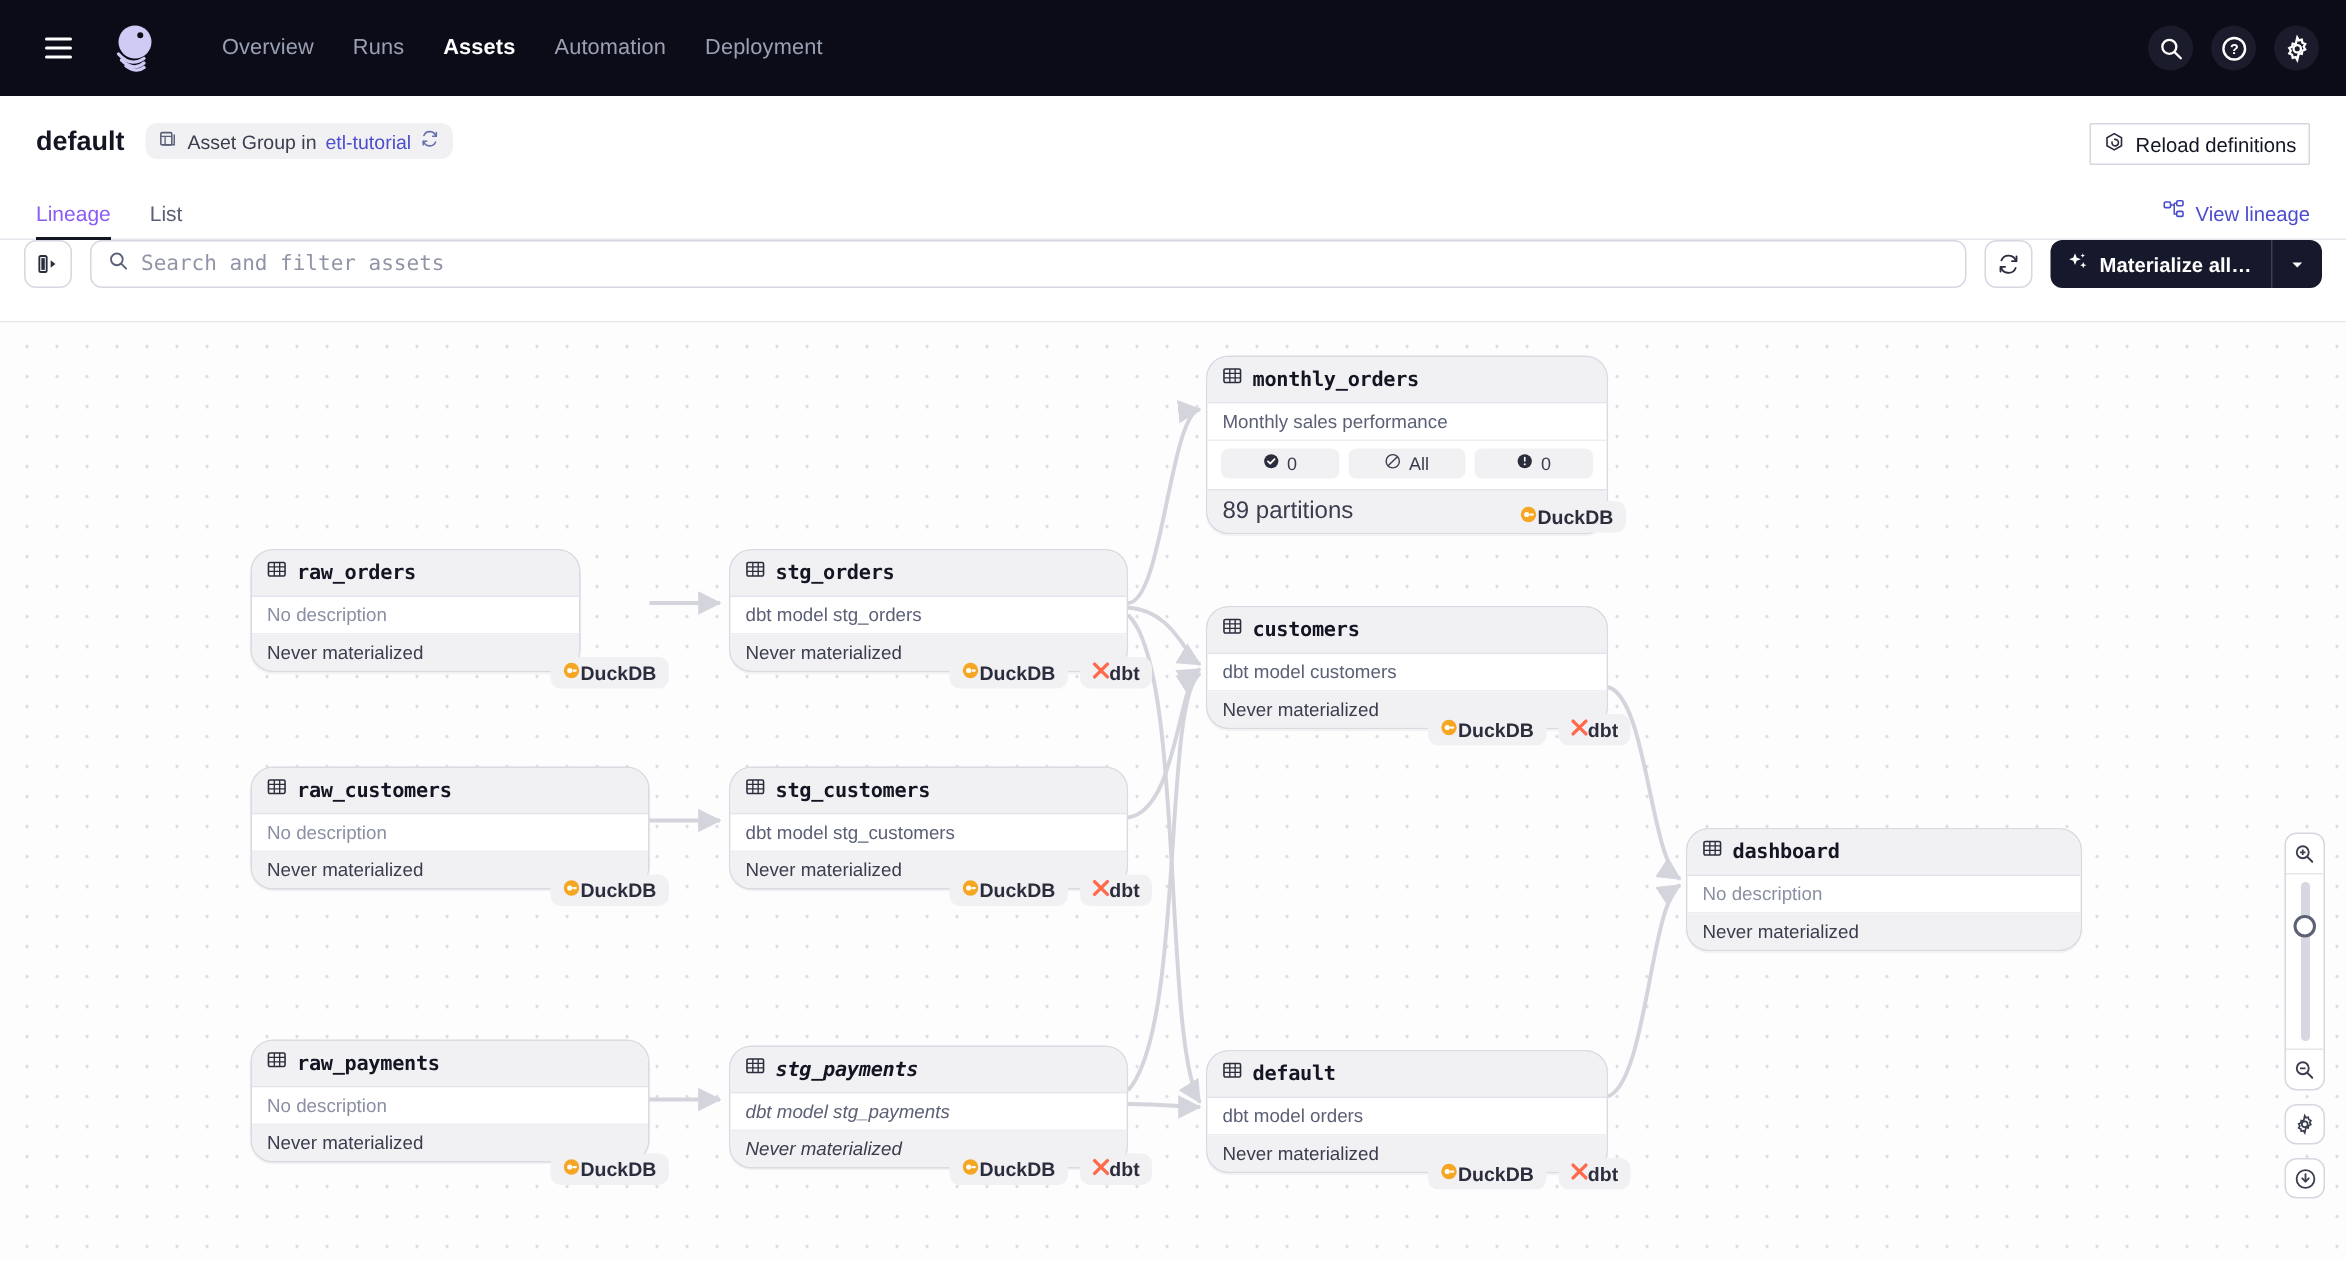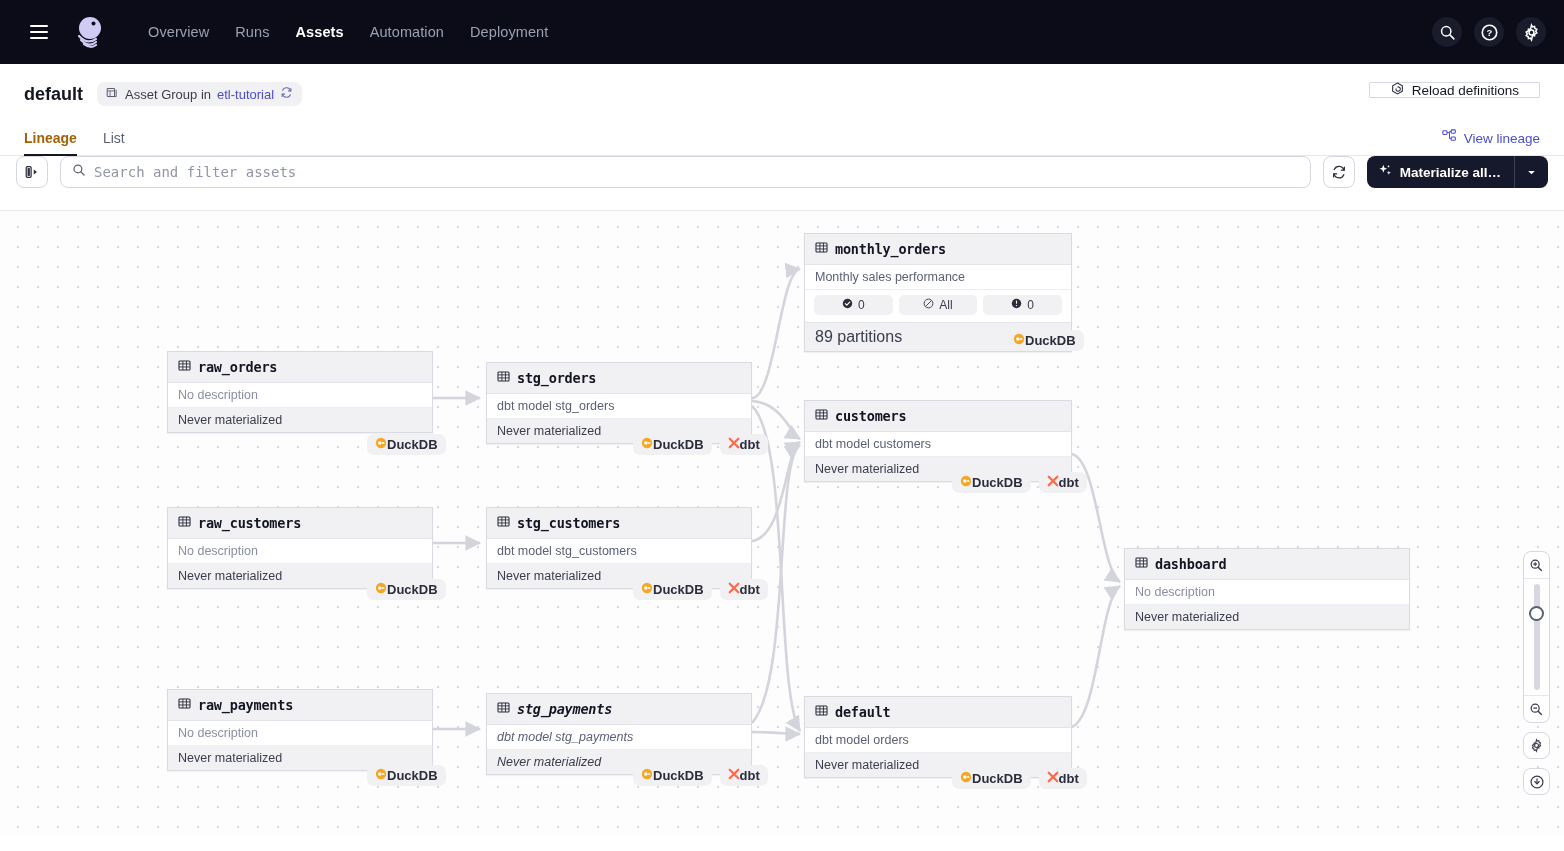--- a/index.html
+++ b/index.html
@@ -30,31 +30,31 @@
   
   .pagehead { padding: 18px 24px 0 24px; display:flex; align-items:flex-start; }
   .pagetitle { font-size: 18px; font-weight: 700; color: #131522; line-height: 24px; }
   .chip {
     margin-left: 14px; background: #F1F1F4; border-radius: 8px; height: 24px;
     display: inline-flex; align-items: center; gap: 6px; padding: 0 9px;
     font-size: 13px; color: #3A3D4D;
   }
   .chip a { color: #4B4DCC; text-decoration: none; }
   .reload-btn {
-    margin-left: auto; height: 16px; border: 1px solid #D6D7E0; border-radius: 1px;
+    margin-left: auto; height: 28px; border: 1px solid #D6D7E0; border-radius: 1px;
     background: #fff; display: inline-flex; align-items: center; gap: 7px;
-    padding: 0 20px; font-size: 13.5px; color: #131522; cursor: pointer;
+    padding: 0 8px; font-size: 13.5px; color: #131522; cursor: pointer;
   }
 
   
   .tabsrow { margin-top: 14px; padding: 0 24px; display:flex; align-items:flex-end;
     border-bottom: 1px solid #E6E6EC; height: 36px; position: relative;}
   .tab { font-size: 14px; color: #5C6076; padding-bottom: 9px; margin-right: 26px;
     cursor: pointer; position: relative; }
-  .tab.active { color: #a16207; font-weight: 700; }
+  .tab.active { color: #8b5cf6; font-weight: 400; }
   .tab.active:after { content:""; position:absolute; left:0; right:0; bottom:-1px;
     height: 2px; background: #131522; }
   .viewlineage { margin-left: auto; display:flex; align-items:center; gap: 7px;
     color: #4B4DCC; font-size: 13.5px; padding-bottom: 8px; cursor: pointer; }
 
   
   .toolbar { height: 55px; display:flex; align-items:flex-start; padding: 0 16px; gap: 12px;
     border-bottom: 1px solid #E6E6EC; background:#fff; }
   .icon-sq { width: 32px; height: 32px; border: 1px solid #D6D7E0; border-radius: 8px;
     background:#fff; display:flex; align-items:center; justify-content:center; cursor:pointer; }
@@ -71,21 +71,21 @@
   .mat-btn .caret { padding: 0 11px; display:flex; align-items:center; }
 
   
   .canvas { position: relative; width: 1564px; height: 624px; overflow: hidden;
     background-color: #FDFDFD;
     background-image: radial-gradient(#D8D9E0 1px, transparent 1.1px);
     background-size: 20px 20px; background-position: 8px 6px; }
   .edges { position:absolute; inset: 0; }
 
   
-  .node { position: absolute; width: 266px; border: 1px solid #D9DAE2; border-radius: 0;
+  .node { position: absolute; width: 266px; border: 1px solid #D9DAE2; border-radius: 15px;
     background: #fff; box-shadow: 0 1px 1px rgba(16,18,40,.05); overflow: hidden; }
   .node .nhead { background: #F1F1F4; padding: 6px 10px; display:flex; align-items:center; gap:7px;
     border-bottom: 1px solid #E3E4EB; }
   .node .ntitle { font-family: "DejaVu Sans Mono","Liberation Mono",monospace;
     font-size: 13.5px; font-weight: 700; color: #131522; letter-spacing: -0.2px;}
   .node .ndesc { padding: 5px 10px; font-size: 12.5px; color: #5C6076; background:#fff;
     border-bottom: 1px solid #EDEEF3; }
   .node .ndesc.empty { color: #8A8FA3; }
   .node .nfoot { padding: 5px 10px; font-size: 12.5px; color: #3A3D4D; background:#F1F1F4; }
   .node .nparts { padding: 5px 10px; font-size: 16px; color: #3A3D4D; background:#F1F1F4;
@@ -325,21 +325,21 @@
             <span><svg width="11" height="11" viewBox="0 0 14 14">
                 <circle cx="7" cy="7" r="6" fill="#2B2D3C"></circle>
                 <rect x="6.3" y="3.2" width="1.4" height="4.2" rx=".7" fill="#fff"></rect>
                 <circle cx="7" cy="9.6" r=".85" fill="#fff"></circle>
               </svg></span>
             <span>0</span>
           </div>
         </div>
         <div class="nparts">89 partitions</div>
       </div>
-      <div class="node" style="left: 167px; top: 140px; width: 266px;">
+      <div class="node" style="left: 167px; top: 151px; width: 220px;">
         <div class="nhead">
           <span><svg width="13" height="13" viewBox="0 0 16 16">
               <rect x="1.2" y="2.4" width="13.6" height="11.2" rx="1.2" stroke="#2B2D3C" stroke-width="1.3" fill="none"></rect>
               <line x1="1.2" y1="6" x2="14.8" y2="6" stroke="#2B2D3C" stroke-width="1.1"></line>
               <line x1="1.2" y1="9.8" x2="14.8" y2="9.8" stroke="#2B2D3C" stroke-width="1.1"></line>
               <line x1="6" y1="2.4" x2="6" y2="13.6" stroke="#2B2D3C" stroke-width="1.1"></line>
               <line x1="10.4" y1="2.4" x2="10.4" y2="13.6" stroke="#2B2D3C" stroke-width="1.1"></line>
             </svg></span>
           <span class="ntitle">raw_orders</span>
         </div>
@@ -395,21 +395,21 @@
               <line x1="1.2" y1="6" x2="14.8" y2="6" stroke="#2B2D3C" stroke-width="1.1"></line>
               <line x1="1.2" y1="9.8" x2="14.8" y2="9.8" stroke="#2B2D3C" stroke-width="1.1"></line>
               <line x1="6" y1="2.4" x2="6" y2="13.6" stroke="#2B2D3C" stroke-width="1.1"></line>
               <line x1="10.4" y1="2.4" x2="10.4" y2="13.6" stroke="#2B2D3C" stroke-width="1.1"></line>
             </svg></span>
           <span class="ntitle">stg_customers</span>
         </div>
         <div class="ndesc">dbt model stg_customers</div>
         <div class="nfoot">Never materialized</div>
       </div>
-      <div class="node" style="left: 1124px; top: 337px; width: 286px;">
+      <div class="node" style="left: 1124px; top: 337px; width: 264px;">
         <div class="nhead">
           <span><svg width="13" height="13" viewBox="0 0 16 16">
               <rect x="1.2" y="2.4" width="13.6" height="11.2" rx="1.2" stroke="#2B2D3C" stroke-width="1.3" fill="none"></rect>
               <line x1="1.2" y1="6" x2="14.8" y2="6" stroke="#2B2D3C" stroke-width="1.1"></line>
               <line x1="1.2" y1="9.8" x2="14.8" y2="9.8" stroke="#2B2D3C" stroke-width="1.1"></line>
               <line x1="6" y1="2.4" x2="6" y2="13.6" stroke="#2B2D3C" stroke-width="1.1"></line>
               <line x1="10.4" y1="2.4" x2="10.4" y2="13.6" stroke="#2B2D3C" stroke-width="1.1"></line>
             </svg></span>
           <span class="ntitle">dashboard</span>
         </div>

